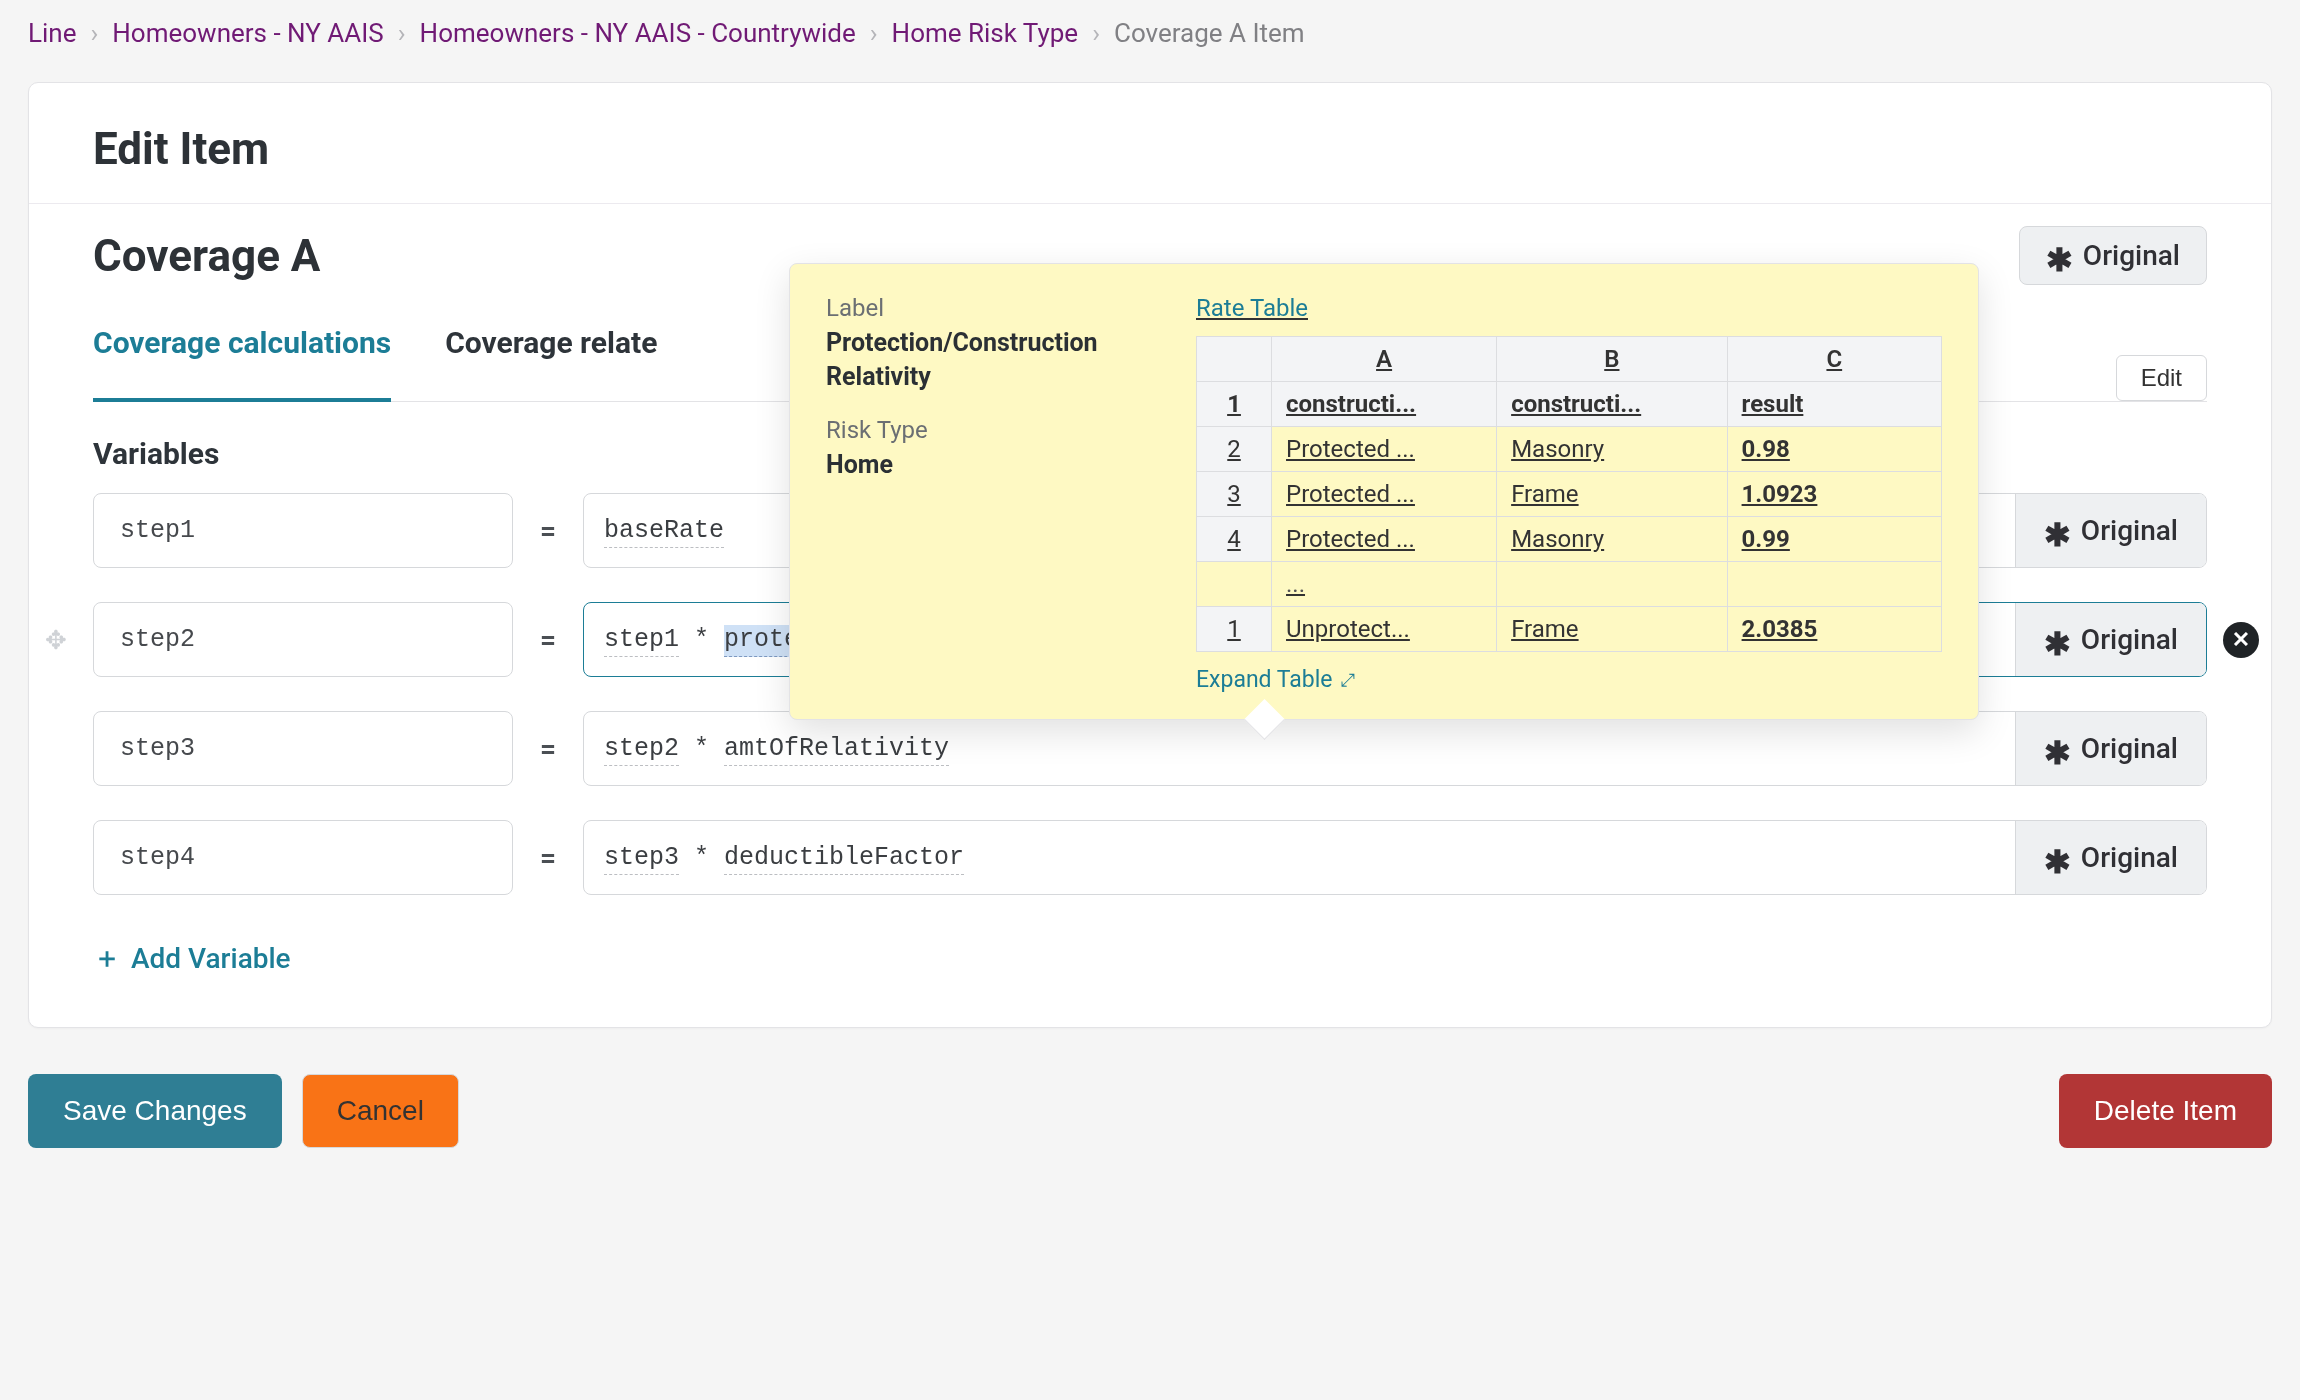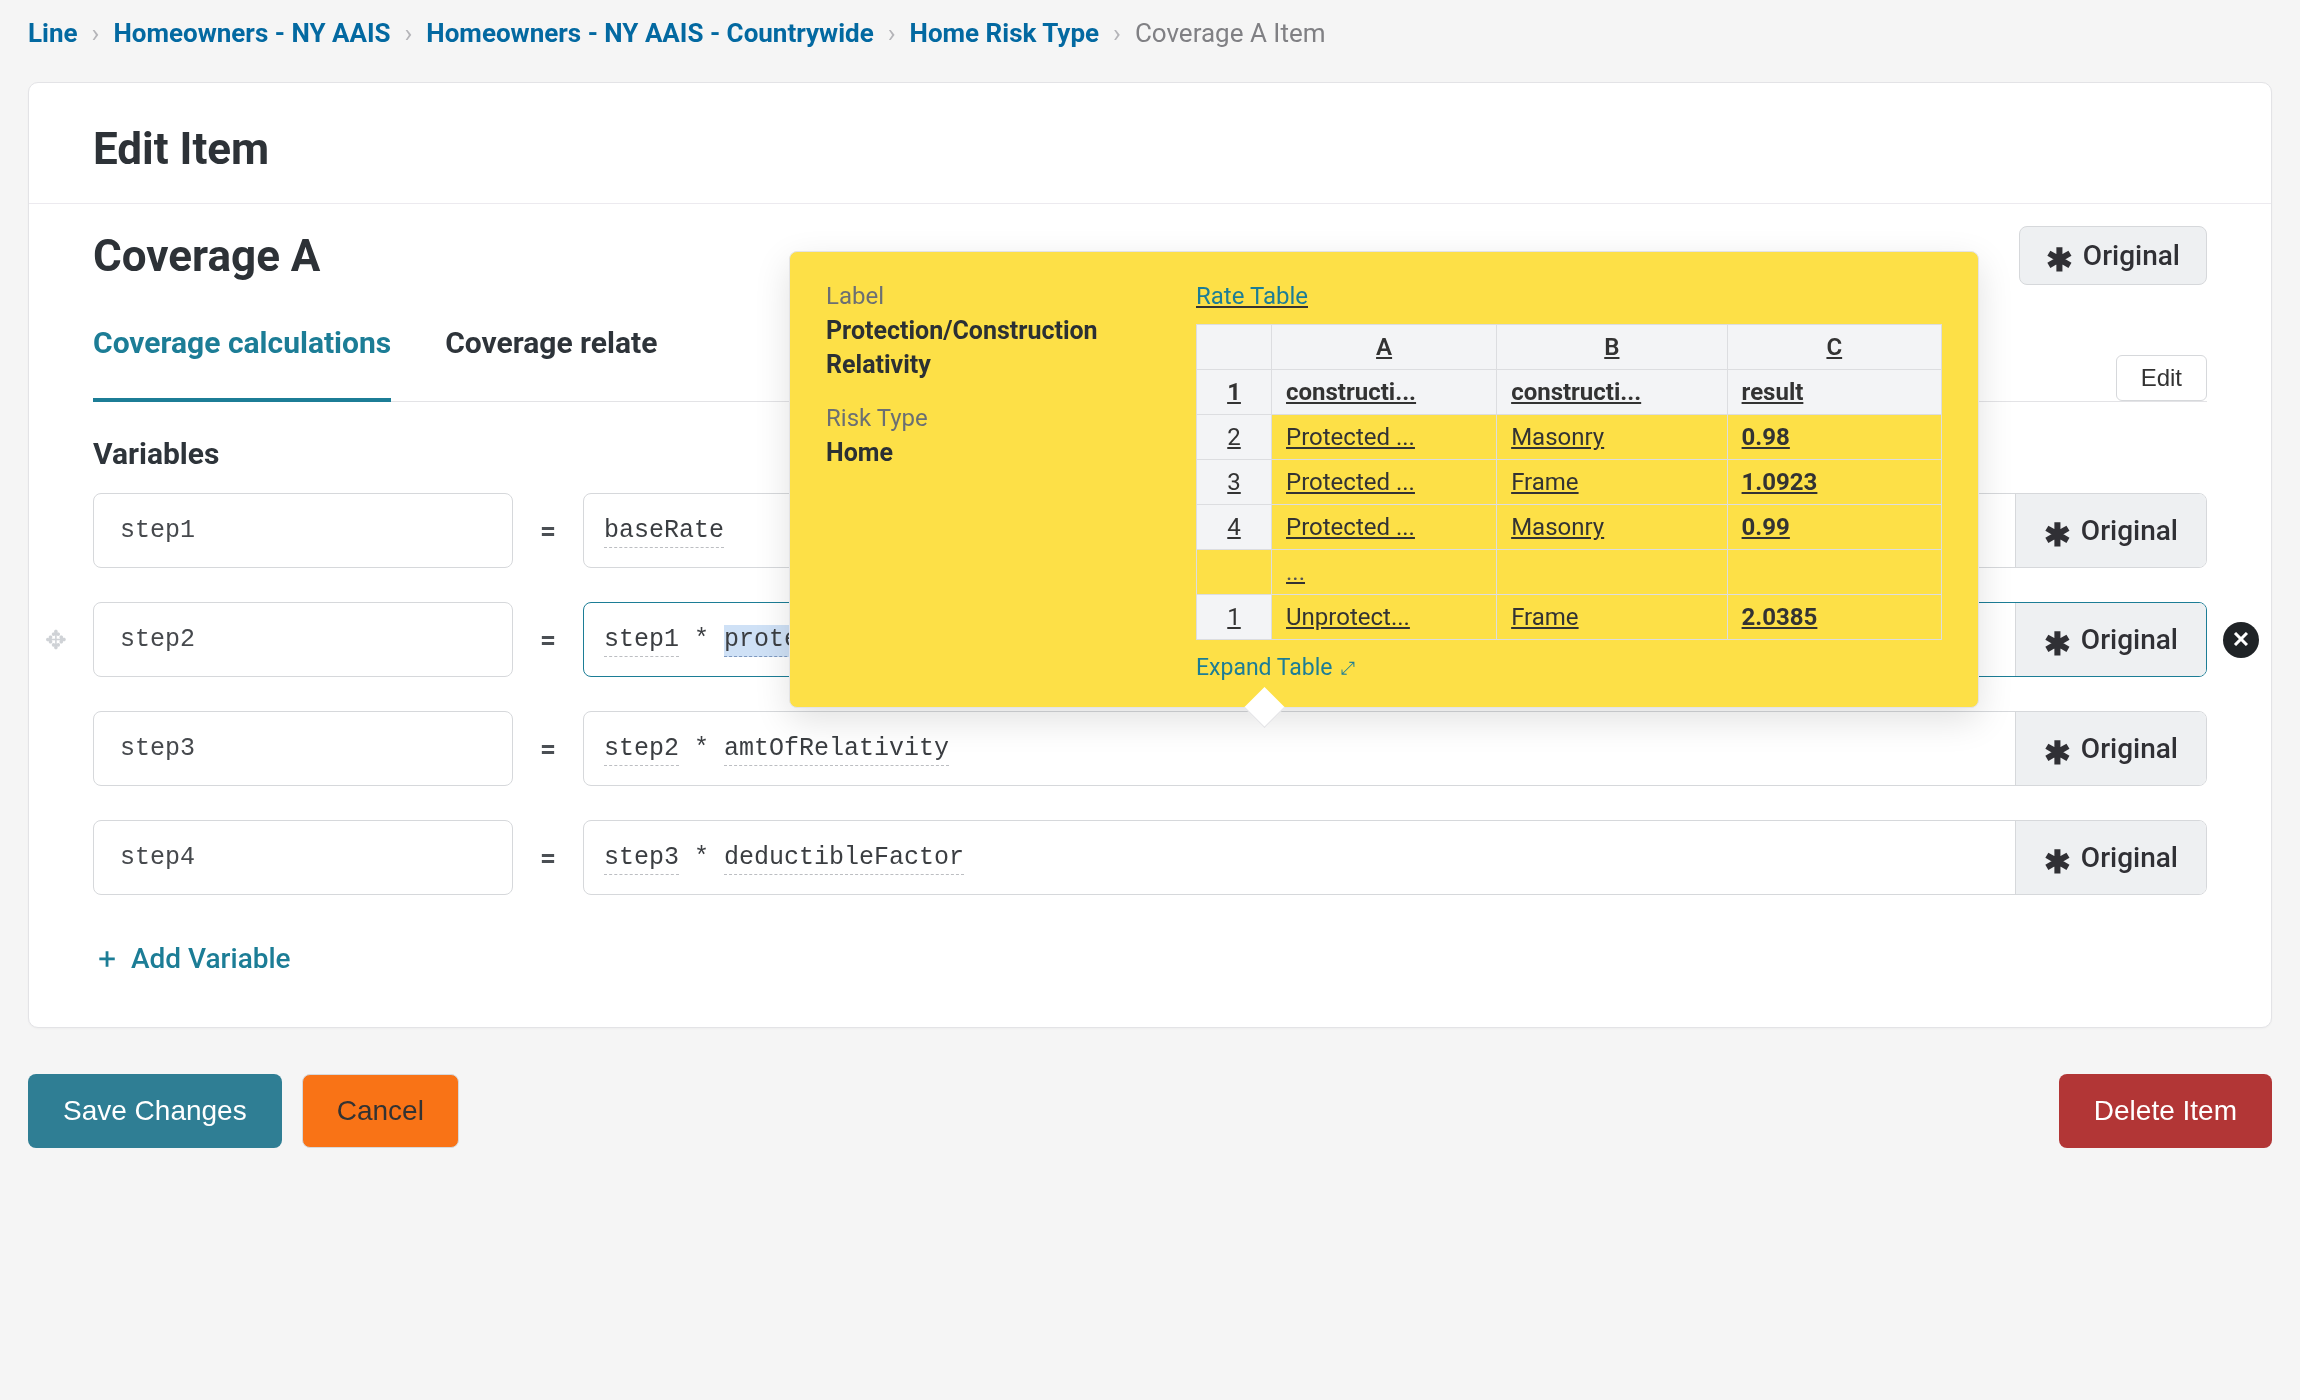--- a/index.html
+++ b/index.html
@@ -15,21 +15,21 @@
 
   
   .breadcrumb {
     padding: 18px 28px;
     display: flex;
     align-items: center;
     gap: 14px;
     font-size: 26px;
     background: #f5f5f5;
   }
-  .breadcrumb .crumb-link { font-weight: 700; color: #0369a1; cursor: pointer; }
+  .breadcrumb .crumb-link { font-weight: 400; color: #701a75; cursor: pointer; }
   .breadcrumb .crumb-current { color: #808084; font-weight: 400; }
   .breadcrumb .chevron { color: #b5b5b9; }
 
   
   .card {
     background: #fff;
     border: 1px solid #e3e3e6;
     border-radius: 10px;
     margin: 16px 28px;
     box-shadow: 0 1px 2px rgba(0,0,0,.03);
@@ -209,24 +209,24 @@
     cursor: pointer;
     border: 1px solid transparent;
   }
   .btn-primary { background: #2f7e94; color: #fff; }
   .btn-secondary { background: #f97316; color: #333; border-color: #d6d8db; }
   .btn-danger { background: #b23636; color: #fff; margin-left: auto; }
 
   
   .popover {
     position: absolute;
-    top: 168px;
+    top: 180px;
     left: 760px;
     width: 1190px;
-    background: #fde047;
+    background: #fef9c3;
     border: 1px solid #e3e3e6;
     border-radius: 8px;
     box-shadow: 0 12px 36px rgba(0,0,0,.12);
     padding: 30px 36px 26px 36px;
     z-index: 10;
   }
   .popover::after {
     content: "";
     position: absolute;
     bottom: -15px;

